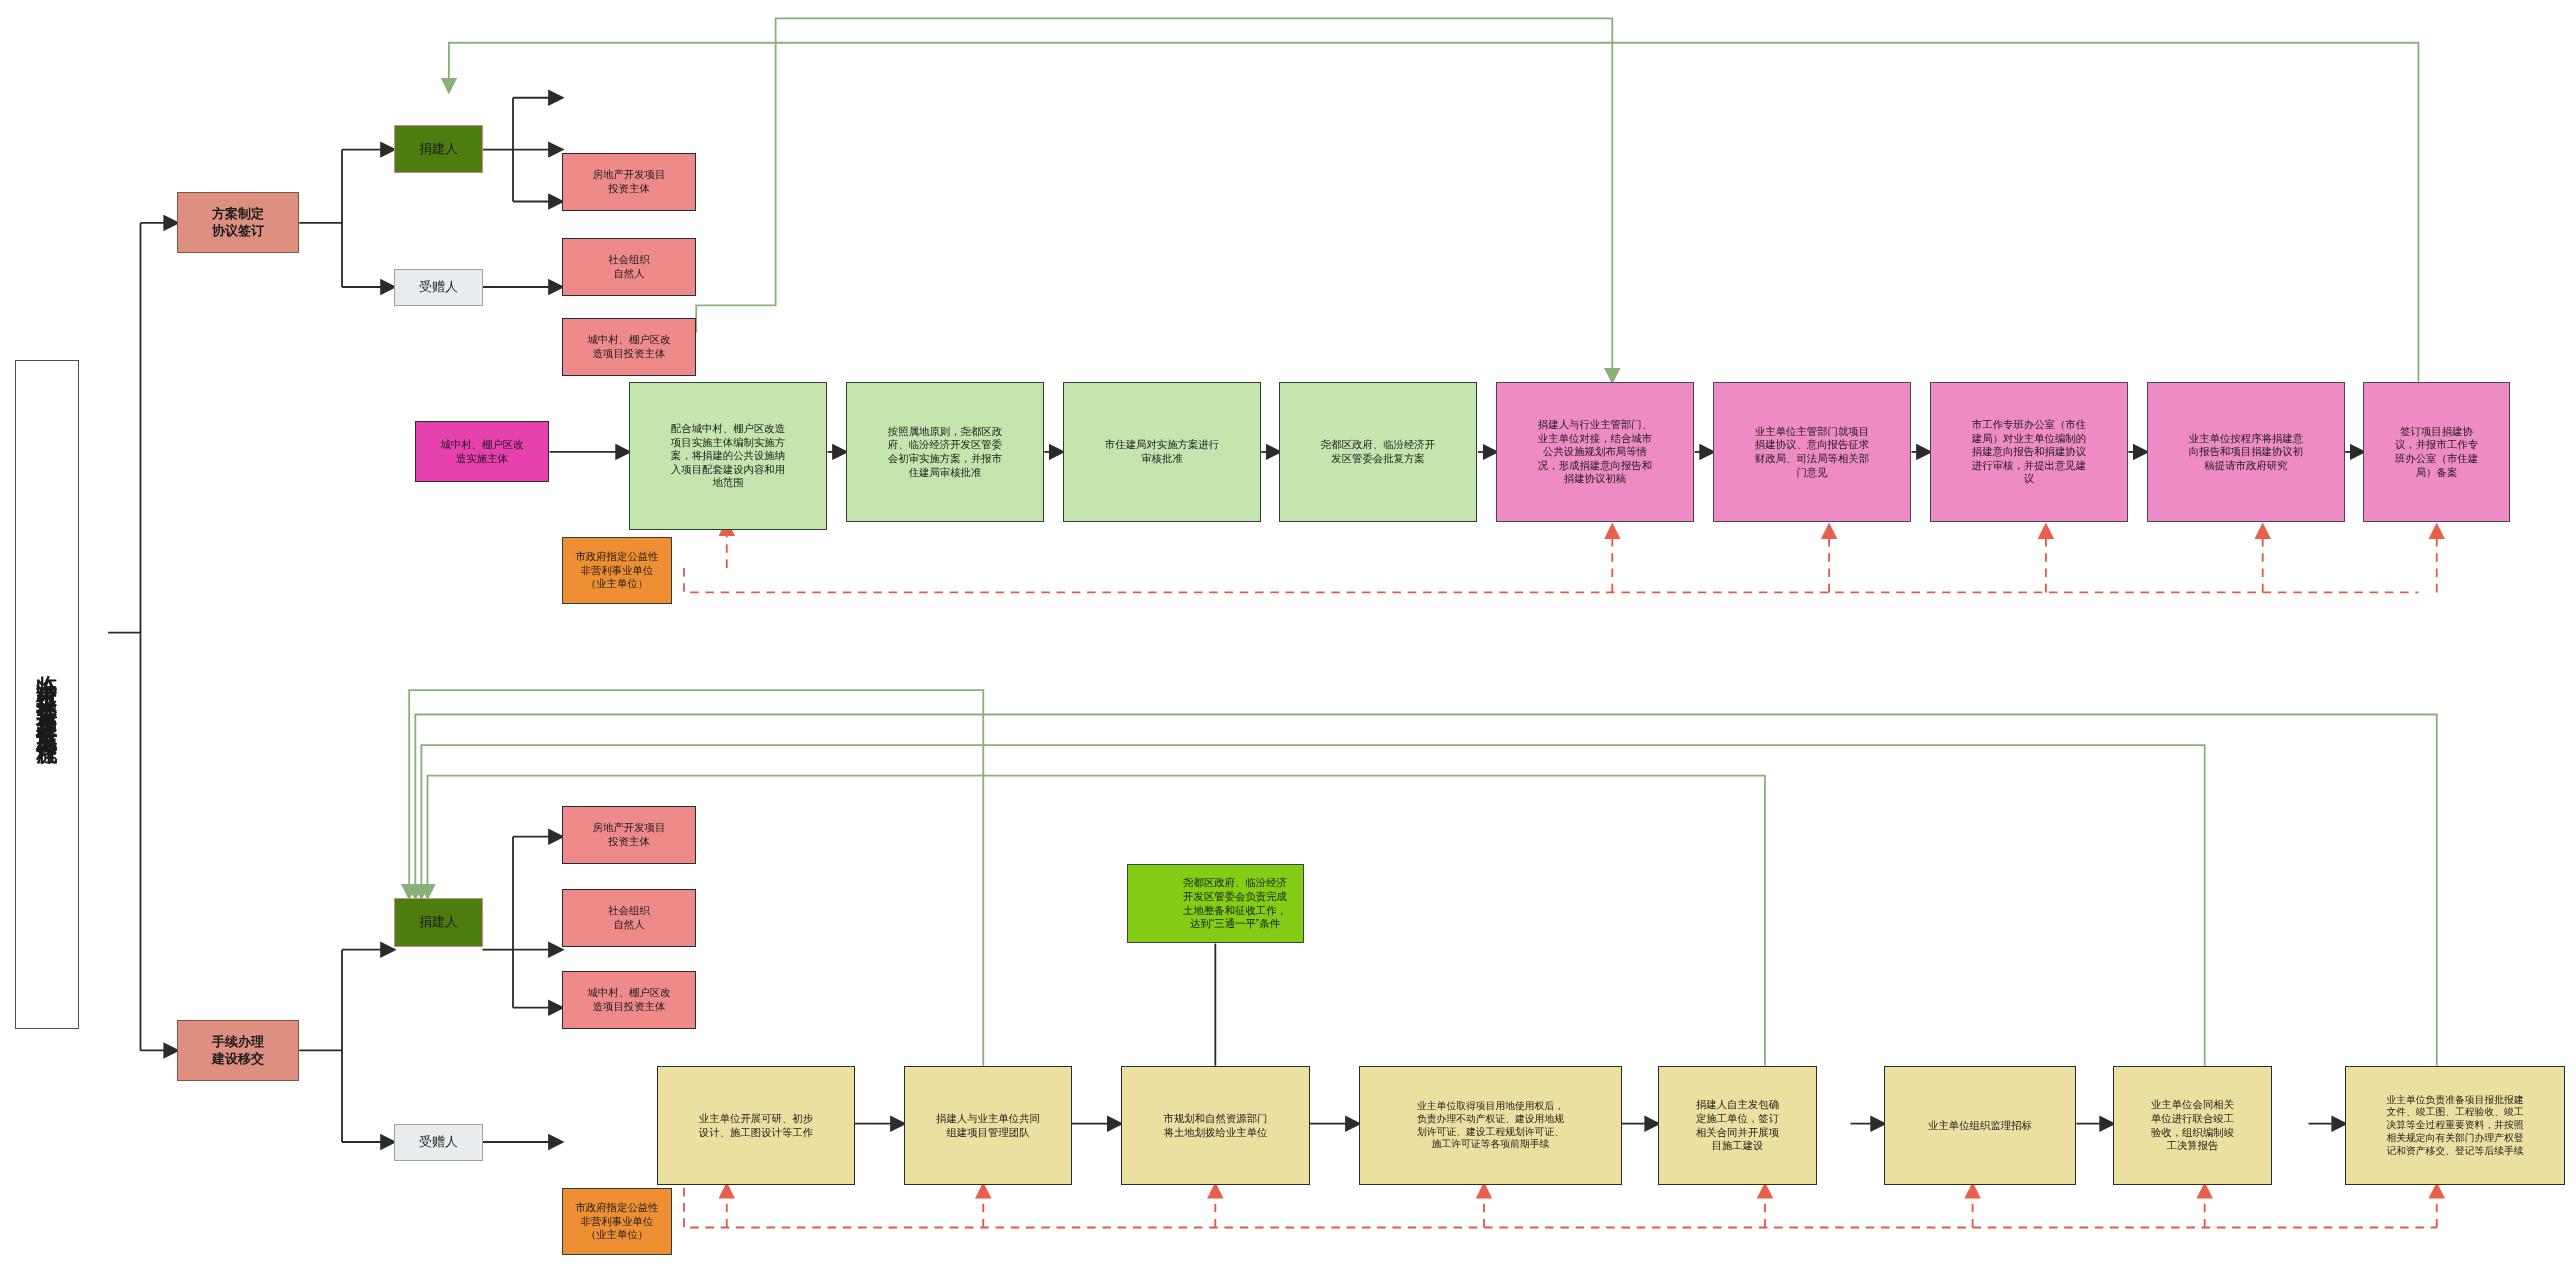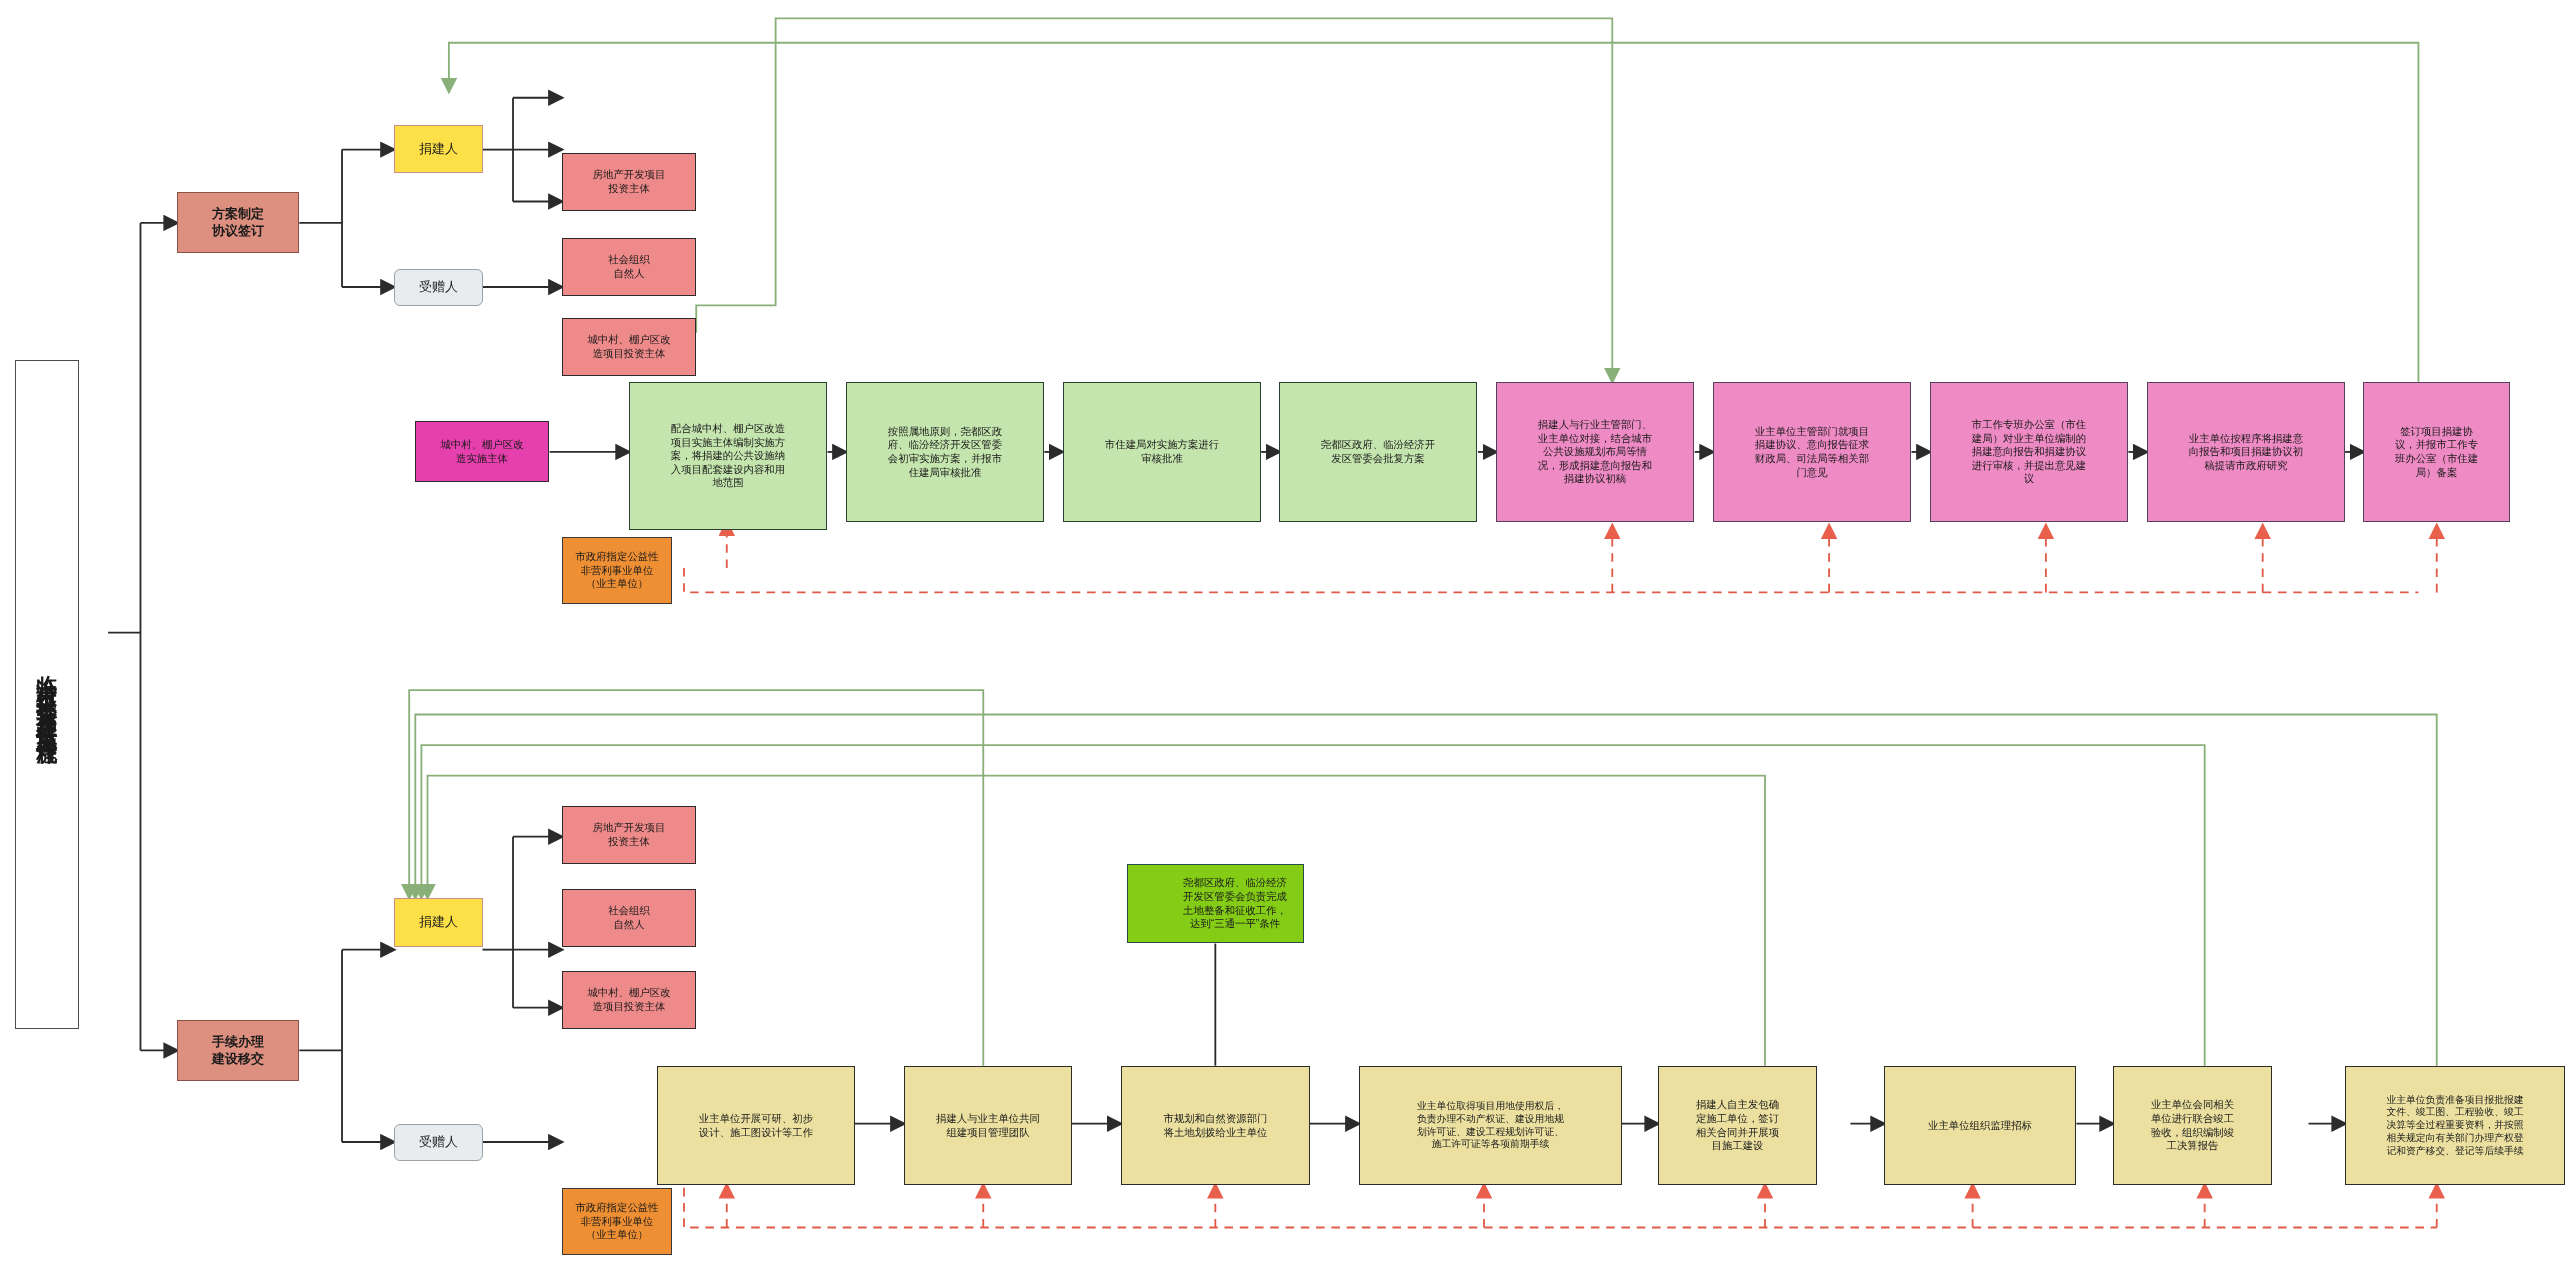--- a/index.html
+++ b/index.html
@@ -7,22 +7,22 @@
   #canvas{position:relative;width:2576px;height:1266px;background:#fff;overflow:hidden;}
   svg#wires{position:absolute;left:0;top:0;width:2576px;height:1266px;pointer-events:none;}
   .node{position:absolute;box-sizing:border-box;border:1.8px solid #2b2b2b;
         display:flex;align-items:center;justify-content:center;text-align:center;
         color:#1a1a1a;line-height:1.30;padding:2.4px 4.9px;}
   .node span{display:block;white-space:pre-line;}
 
   
   .n-title   {background:#ffffff;border:1.8px solid #4d4d4d;}
   .n-stage   {background:#dd9080;border-color:#8a5246;font-weight:bold;}
-  .n-role-d  {background:#fde047;border-color:#c98f88;}
-  .n-role-r  {background:#e8ecef;border-color:#9aa2a8;border-radius:6px;}
+  .n-role-d  {background:#4d7c0f;border-color:#c98f88;}
+  .n-role-r  {background:#e8ecef;border-color:#9aa2a8;}
   .n-red     {background:#ef8a8a;border-color:#2b2b2b;}
   .n-magenta {background:#e63fae;border-color:#2b2b2b;}
   .n-green   {background:#c5e5ae;border-color:#2b4030;}
   .n-pink    {background:#ee8ac4;border-color:#53405a;}
   .n-orange  {background:#ef8f33;border-color:#3a3a3a;}
   .n-yellow  {background:#ebe0a0;border-color:#2b2b2b;}
   .n-cyan    {background:#84cc16;border-color:#2b4a4a;padding-left:44px;}
 
   
   #title-box{

